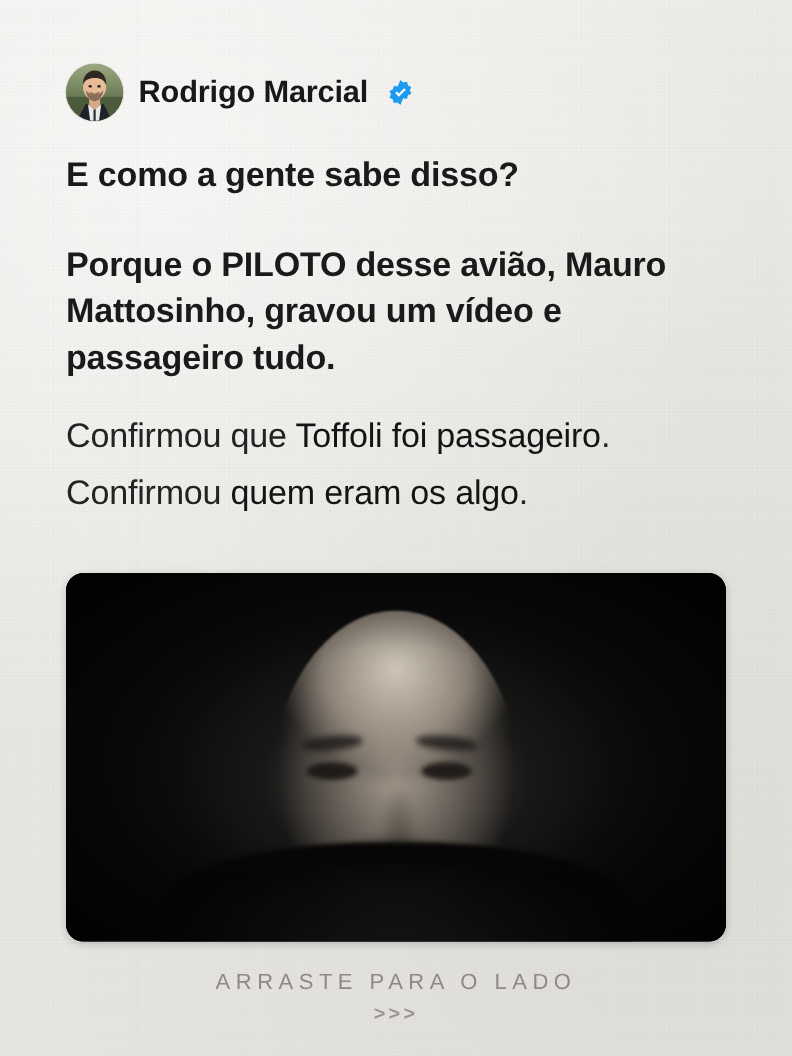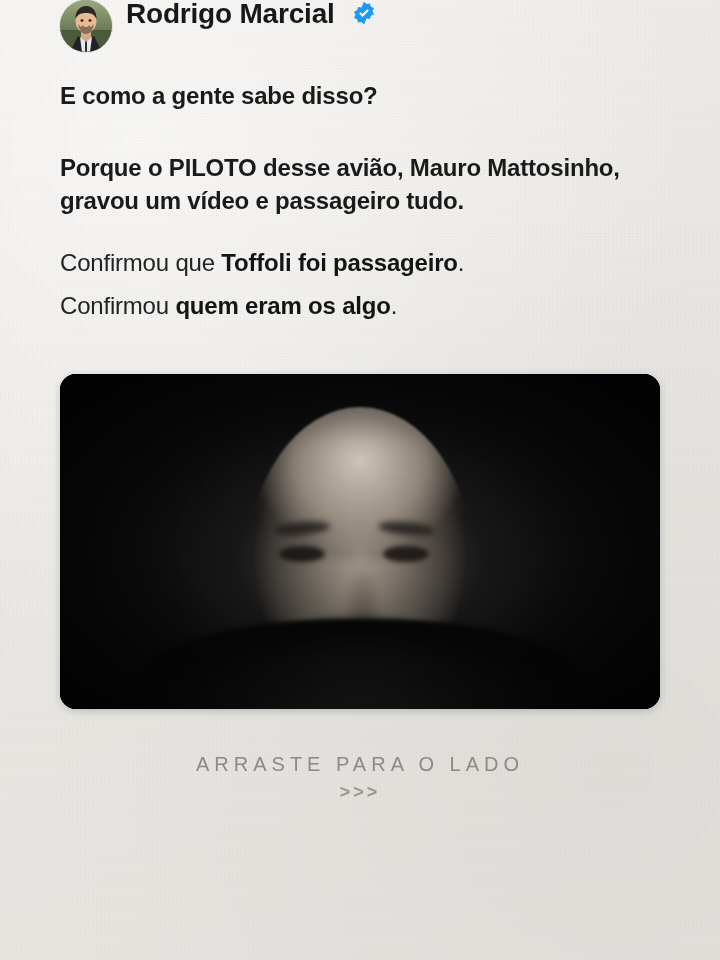--- a/index.html
+++ b/index.html
@@ -28,21 +28,23 @@
       repeating-linear-gradient(90deg, rgba(0,0,0,0.010) 0px, rgba(0,0,0,0.010) 1px, rgba(255,255,255,0.0) 1px, rgba(255,255,255,0.0) 4px),
       radial-gradient(circle at 20% 15%, rgba(255,255,255,0.55) 0%, rgba(255,255,255,0) 55%),
       radial-gradient(circle at 85% 80%, rgba(0,0,0,0.035) 0%, rgba(0,0,0,0) 60%),
       linear-gradient(160deg, #f1efec 0%, #e9e7e3 45%, #e6e4df 100%);
     padding: 0 60px;
   }
 
   
   .post-header {
     display: flex;
+    align-items: center;
     gap: 14px;
+    padding-top: 58px;
   }
   .avatar {
     width: 52px;
     height: 52px;
     border-radius: 50%;
     overflow: hidden;
     flex: 0 0 auto;
     position: relative;
     background: #7c8a6a;
     box-shadow: 0 0 0 1px rgba(0,0,0,0.08);
@@ -63,28 +65,28 @@
     height: 26px;
     display: inline-block;
     margin-left: 2px;
   }
   .verified-badge svg { display: block; width: 26px; height: 26px; }
 
   
   .post-body {
     margin-top: 28px;
     color: #1a1a1a;
-    font-size: 24px;
+    font-size: 31px;
     line-height: 1.35;
     letter-spacing: -0.2px;
   }
   .para { margin: 0; }
   .para.bold { font-weight: 700; }
   .para.regular { font-weight: 400; color: #232323; }
-  .para strong { font-weight: 700; color: #141414; }
+  .para strong { font-weight: 400; color: #141414; }
 
   .gap-lg { height: 40px; }
   .gap-md { height: 30px; }
   .gap-sm { height: 10px; }
 
   
   .media {
     margin-top: 22px;
     width: 600px;
     height: 335px;
@@ -174,21 +176,21 @@
   }
   .media .vignette {
     position: absolute;
     inset: 0;
     background: radial-gradient(ellipse 72% 74% at 50% 50%, rgba(0,0,0,0) 40%, rgba(0,0,0,0.55) 82%, rgba(0,0,0,0.85) 100%);
     pointer-events: none;
   }
 
   
   .swipe-hint {
-    margin-top: 44px;
+    margin-top: 26px;
     text-align: center;
     width: 600px;
   }
   .swipe-text {
     font-size: 20px;
     letter-spacing: 5px;
     color: #8d8a85;
     font-weight: 400;
   }
   .swipe-arrows {

